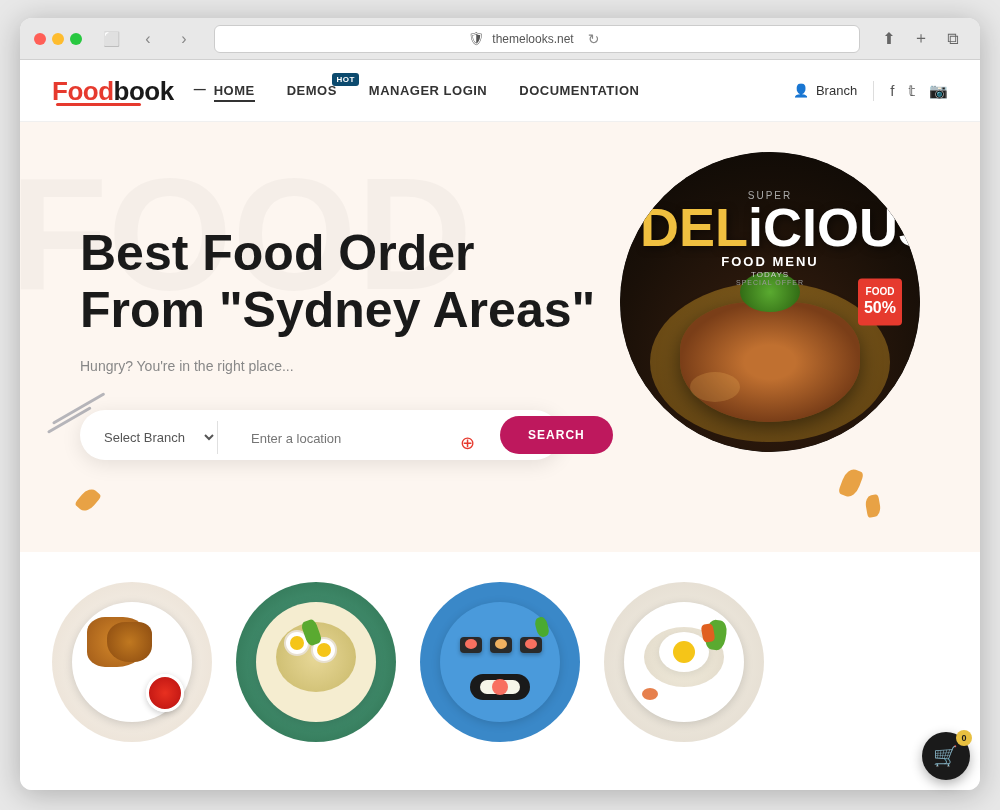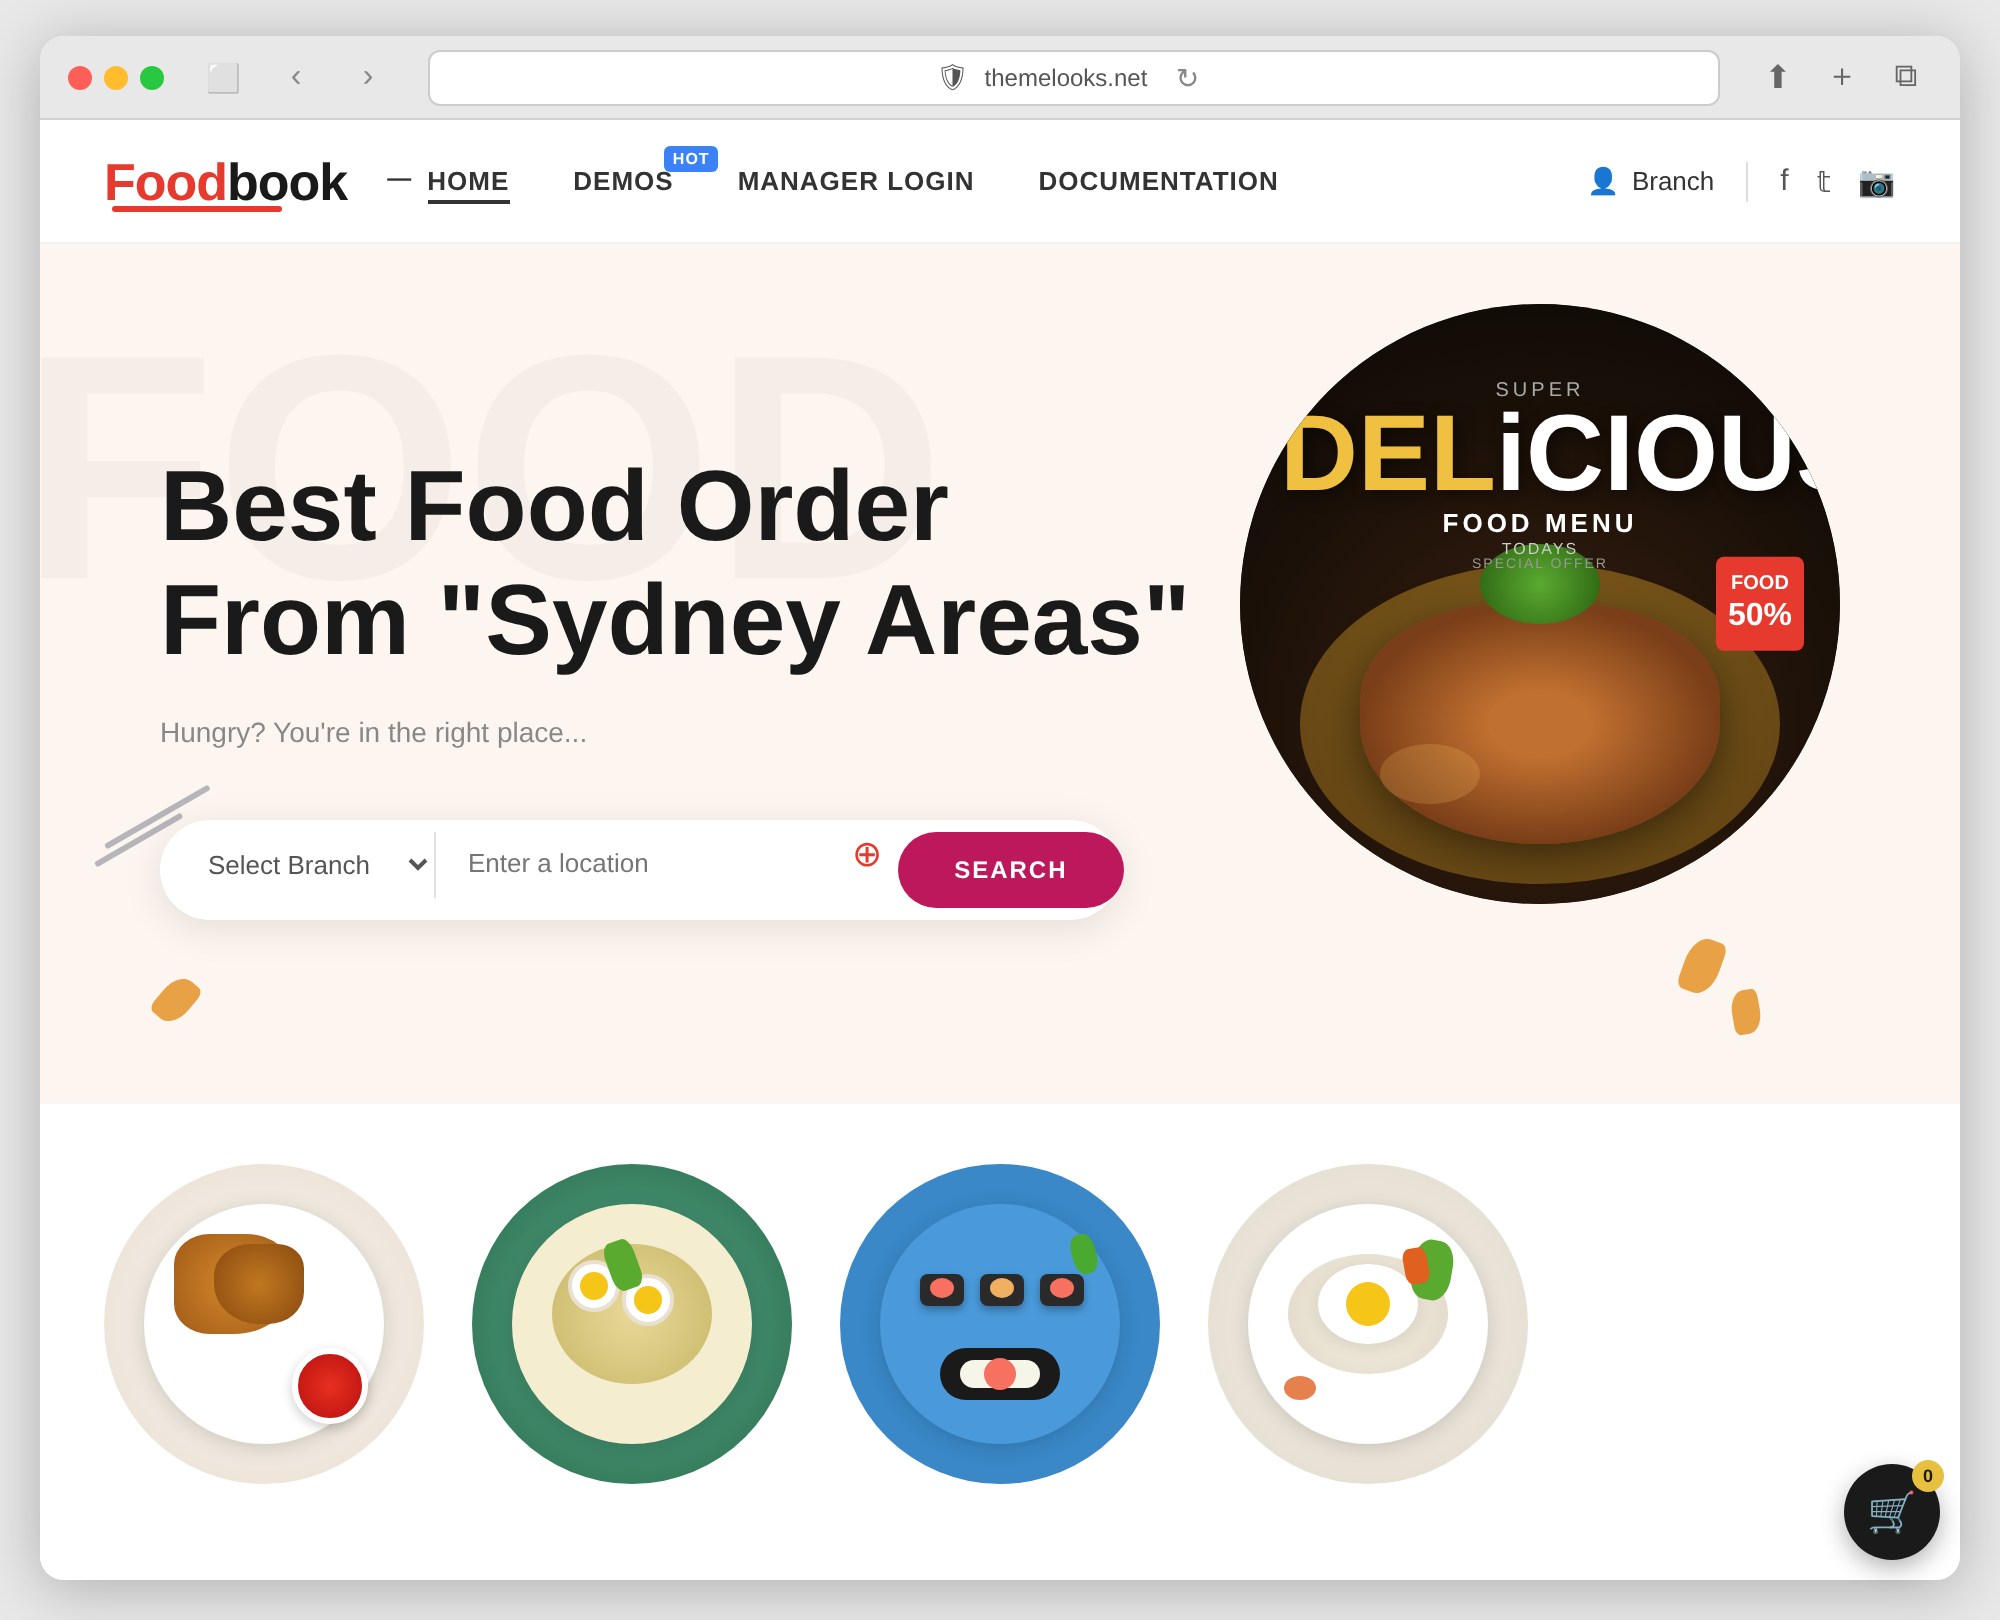--- a/index.html
+++ b/index.html
@@ -258,22 +258,22 @@
     .hero-title-bold { font-weight: 900; }
 
     .hero-subtitle {
       font-size: 14px;
       color: #888;
       margin-bottom: 28px;
     }
 
     .search-bar {
       display: flex;
-      align-items: flex-start;
-      gap: 0;
+      align-items: flex-end;
+      gap: 17px;
       background: white;
       border-radius: 30px;
       padding: 6px 6px 6px 8px;
       box-shadow: 0 4px 20px rgba(0,0,0,0.1);
       max-width: 480px;
       margin-top: 36px;
     }
 
     .branch-select {
       border: none;
@@ -498,21 +498,21 @@
     <nav class="nav">
       <a class="logo" href="#">
         <span class="logo-food">Food</span><span class="logo-book">book</span>
         <span class="logo-underline"></span>
       </a>
 
       <div class="nav-links">
         <a class="nav-link active">HOME</a>
         <a class="nav-link" style="position:relative;">
           DEMOS
-          <span style="position:absolute;top:-10px;right:-22px;background:#3b82f6;color:white;font-size:8px;font-weight:700;padding:2px 4px;border-radius:3px;">HOT</span>
+          <span style="position:absolute;top:-10px;right:-22px;background:#0c4a6e;color:white;font-size:8px;font-weight:700;padding:2px 4px;border-radius:3px;">HOT</span>
         </a>
         <a class="nav-link">MANAGER LOGIN</a>
         <a class="nav-link">DOCUMENTATION</a>
       </div>
 
       <div class="nav-right">
         <div class="nav-account">
           <span>👤</span>
           <span>Branch</span>
         </div>

